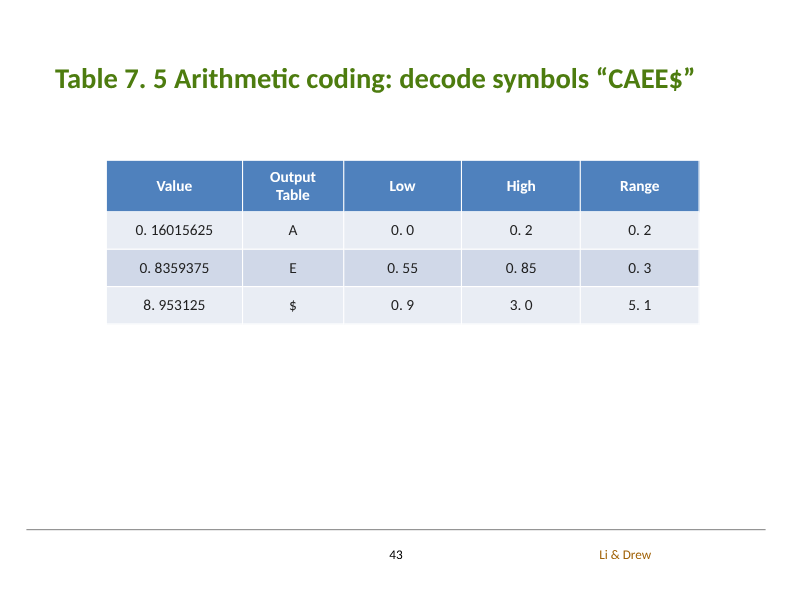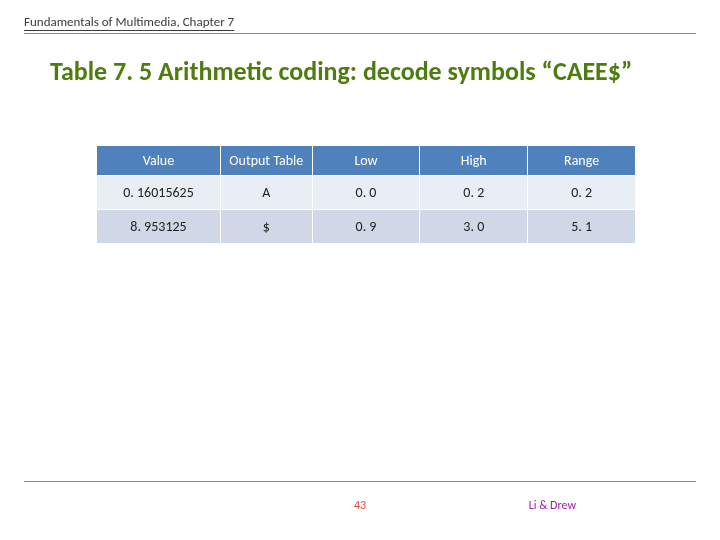--- a/index.html
+++ b/index.html
@@ -45,21 +45,21 @@
     width: 540px;
   }
   table {
     width: 100%;
     border-collapse: collapse;
     font-size: 14px;
   }
   th {
     background: #4f81bd;
     color: #ffffff;
-    font-weight: 400;
+    font-weight: 700;
     text-align: center;
     padding: 6px 8px;
     border: 1px solid #ffffff;
   }
   td {
     text-align: center;
     padding: 8px 8px;
     border: 1px solid #ffffff;
     color: #222;
   }
@@ -78,36 +78,35 @@
     bottom: 58px;
     border-top: 1px solid #8a8a8a;
   }
   .page-number {
     position: absolute;
     bottom: 28px;
     left: 0;
     width: 720px;
     text-align: center;
     font-size: 12px;
-    color: #ef4444;
+    color: #000000;
   }
   .authors {
     position: absolute;
     bottom: 28px;
-    right: 144px;
+    right: 128px;
     font-size: 12px;
-    color: #a21caf;
+    color: #a16207;
   }
 </style>
 </head>
 <body>
 
 <div class="slide">
 
-  <div class="header">Fundamentals of Multimedia, Chapter 7</div>
 
   <div class="title">Table 7. 5 Arithmetic coding: decode symbols “CAEE$”</div>
 
   <div class="table-wrap">
     <table>
       <thead>
         <tr>
           <th>Value</th>
           <th>Output Table</th>
           <th>Low</th>
@@ -117,20 +116,27 @@
       </thead>
       <tbody>
         <tr>
           <td>0. 16015625</td>
           <td>A</td>
           <td>0. 0</td>
           <td>0. 2</td>
           <td>0. 2</td>
         </tr>
         <tr>
+          <td>0. 8359375</td>
+          <td>E</td>
+          <td>0. 55</td>
+          <td>0. 85</td>
+          <td>0. 3</td>
+        </tr>
+        <tr>
           <td>8. 953125</td>
           <td>$</td>
           <td>0. 9</td>
           <td>3. 0</td>
           <td>5. 1</td>
         </tr>
       </tbody>
     </table>
   </div>
 

